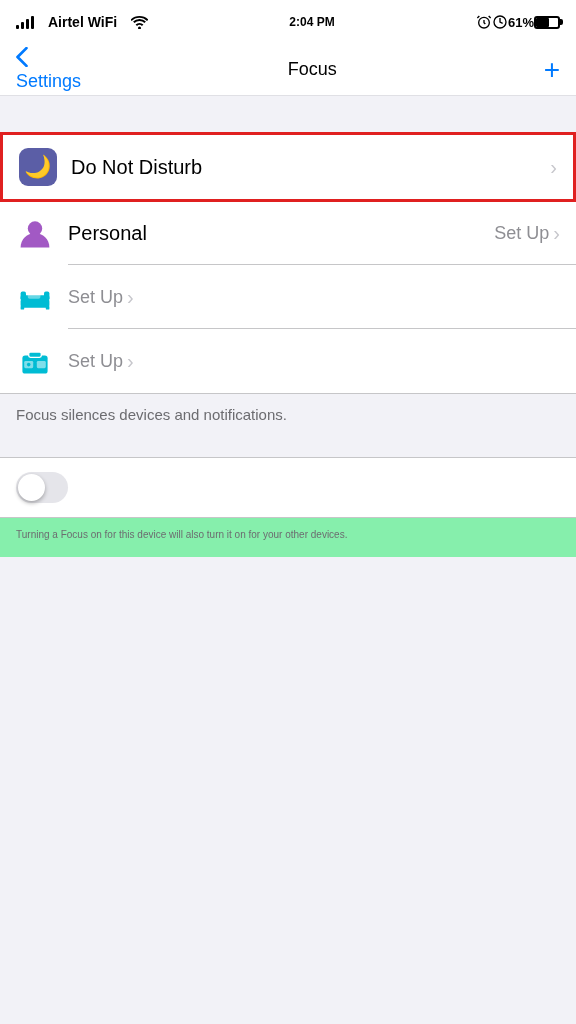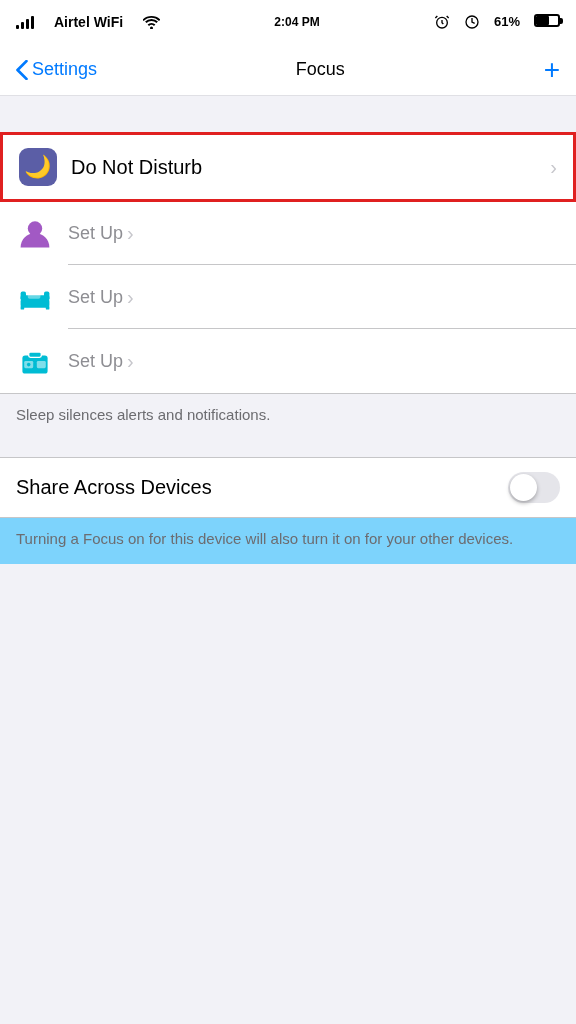--- a/index.html
+++ b/index.html
@@ -20,31 +20,31 @@
       display: flex;
       align-items: center;
       justify-content: space-between;
       padding: 0 16px;
       font-size: 15px;
       font-weight: 600;
     }
     .status-left {
       display: flex;
       align-items: center;
-      gap: 20px;
+      gap: 14px;
       font-size: 14px;
     }
     .status-center {
       font-size: 12px;
       font-weight: 600;
     }
     .status-right {
       display: flex;
-      align-items: flex-start;
-      gap: 14px;
+      align-items: center;
+      gap: 0;
       font-size: 13px;
     }
     .signal-bars {
       display: flex;
       align-items: flex-end;
       gap: 2px;
       height: 14px;
     }
     .signal-bars span {
       width: 3px;
@@ -84,25 +84,26 @@
       background: #fff;
       height: 52px;
       display: flex;
       align-items: center;
       justify-content: space-between;
       padding: 0 16px;
       border-bottom: 1px solid #e0e0e5;
     }
     .nav-back {
       display: flex;
-      align-items: flex-end;
+      align-items: flex-start;
       color: #007aff;
       font-size: 18px;
       gap: 4px;
       cursor: pointer;
+      flex-direction: column;
     }
     .nav-back svg {
       width: 12px;
       height: 20px;
     }
     .nav-title {
       font-size: 18px;
       font-weight: 400;
       color: #000;
     }
@@ -247,24 +248,24 @@
       background: #fff;
       position: absolute;
       top: 2px;
       left: 2px;
       box-shadow: 0 2px 4px rgba(0,0,0,0.3);
       transition: left 0.2s;
     }
 
     .share-caption {
       padding: 10px 16px 14px;
-      font-size: 15px;
+      font-size: 10px;
       color: #6c6c70;
       line-height: 1.45;
-      background: #7dd3fc;
+      background: #86efac;
     }
     .person-icon {
       width: 36px;
       height: 36px;
     }
     .bed-icon {
       width: 36px;
       height: 36px;
     }
     .work-icon {
@@ -334,20 +335,21 @@
     </div>
   </div>
 
   <div class="list-item">
     <div class="item-icon icon-personal">
       <svg class="person-icon" viewBox="0 0 40 40" fill="none">
         <circle cx="20" cy="15" r="8" fill="#a259c4"></circle>
         <path d="M4 36c0-8.837 7.163-16 16-16s16 7.163 16 16" fill="#a259c4"></path>
       </svg>
     </div>
+    <span class="item-label">Personal</span>
     <div class="item-action">
       <span style="font-size:18px; color:#8e8e93;">Set Up</span>
       <span class="chevron">›</span>
     </div>
   </div>
 
   <div class="list-item">
     <div class="item-icon icon-sleep">
       <svg class="bed-icon" viewBox="0 0 40 40" fill="none">
         <rect x="4" y="22" width="32" height="10" rx="3" fill="#00bcd4"></rect>
@@ -377,24 +379,23 @@
       </svg>
     </div>
     <div class="item-action">
       <span style="font-size:18px; color:#8e8e93;">Set Up</span>
       <span class="chevron">›</span>
     </div>
   </div>
 
 </div>
 
-<div class="caption-text">Sleep silences alerts and notifications.</div>
+<div class="caption-text">Focus silences devices and notifications.</div>
 
 <div class="share-section">
   <div class="share-row">
-    <span class="share-label">Share Across Devices</span>
     <div class="toggle" id="shareToggle">
       <div class="toggle-thumb"></div>
     </div>
   </div>
 </div>
 
 <div class="share-caption">Turning a Focus on for this device will also turn it on for your other devices.</div>
 
 </body></html>

